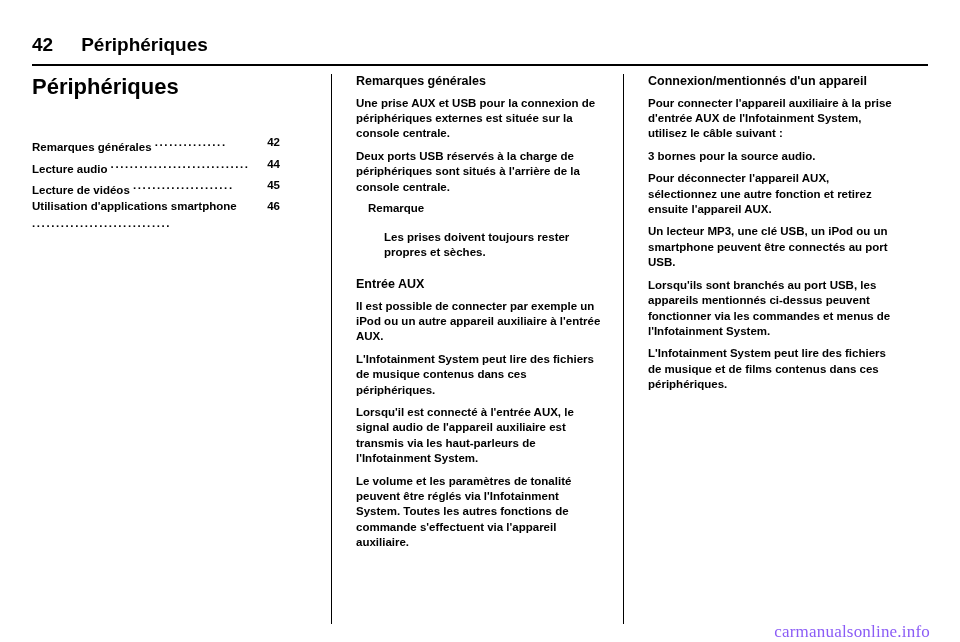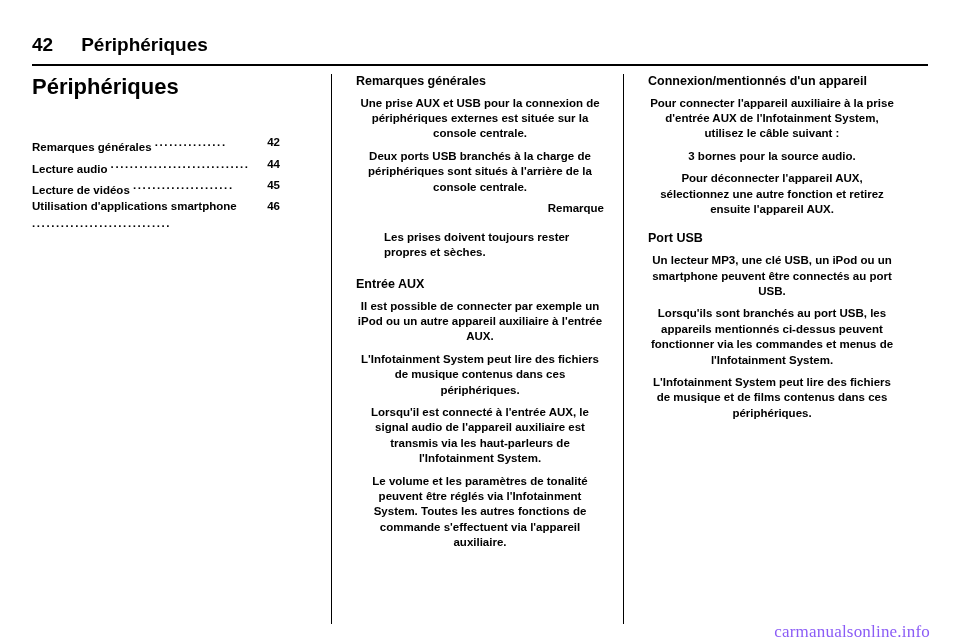--- a/index.html
+++ b/index.html
@@ -81,21 +81,21 @@
     margin: 0 0 6px 0;
     line-height: 1.25;
   }
   h2.sec.spaced { margin-top: 14px; }
 
   p.body {
     font-size: 11.5px;
     font-weight: bold;
     line-height: 1.34;
     margin: 0 0 7px 0;
-    text-align: center;
+    text-align: left;
   }
   
   .toc {
     margin: 0;
     padding: 0;
     list-style: none;
   }
   .toc li {
     font-size: 11.5px;
     font-weight: bold;
@@ -120,21 +120,20 @@
   }
   
   .note {
     margin: 4px 0 8px 0;
     padding-left: 12px;
   }
   .note .note-title {
     font-size: 11.5px;
     font-weight: bold;
     margin: 0 0 1px 0;
-    text-align: right;
   }
   .note p {
     font-size: 11.5px;
     font-weight: bold;
     line-height: 1.34;
     margin: 16px;
   }
   
   .footer {
     position: absolute;
@@ -182,38 +181,37 @@
         <span class="pg">46</span>
         <span class="lbl">Utilisation d'applications smartphone</span>
         <span class="dots"> .............................</span>
       </li>
     </ul>
   </div>
 
   <div class="col col2">
     <h2 class="sec">Remarques générales</h2>
     <p class="body">Une prise AUX et USB pour la connexion de périphériques externes est située sur la console centrale.</p>
-    <p class="body">Deux ports USB branchés à la charge de périphériques sont situés à l'arrière de la console centrale.</p>
+    <p class="body">Deux ports USB réservés à la charge de périphériques sont situés à l'arrière de la console centrale.</p>
     <div class="note">
       <div class="note-title">Remarque</div>
       <p>Les prises doivent toujours rester propres et sèches.</p>
     </div>
     <h2 class="sec">Entrée AUX</h2>
     <p class="body">Il est possible de connecter par exemple un iPod ou un autre appareil auxiliaire à l'entrée AUX.</p>
     <p class="body">L'Infotainment System peut lire des fichiers de musique contenus dans ces périphériques.</p>
     <p class="body">Lorsqu'il est connecté à l'entrée AUX, le signal audio de l'appareil auxiliaire est transmis via les haut-parleurs de l'Infotainment System.</p>
     <p class="body">Le volume et les paramètres de tonalité peuvent être réglés via l'Infotainment System. Toutes les autres fonctions de commande s'effectuent via l'appareil auxiliaire.</p>
   </div>
 
   <div class="col col3">
     <h2 class="sec">Connexion/mentionnés d'un appareil</h2>
     <p class="body">Pour connecter l'appareil auxiliaire à la prise d'entrée AUX de l'Infotainment System, utilisez le câble suivant :</p>
     <p class="body">3 bornes pour la source audio.</p>
     <p class="body">Pour déconnecter l'appareil AUX, sélectionnez une autre fonction et retirez ensuite l'appareil AUX.</p>
-    <h2 class="sec spaced">Port USB</h2>
     <p class="body">Un lecteur MP3, une clé USB, un iPod ou un smartphone peuvent être connectés au port USB.</p>
     <p class="body">Lorsqu'ils sont branchés au port USB, les appareils mentionnés ci-dessus peuvent fonctionner via les commandes et menus de l'Infotainment System.</p>
     <p class="body">L'Infotainment System peut lire des fichiers de musique et de films contenus dans ces périphériques.</p>
   </div>
 
   <div class="footer">carmanualsonline.info</div>
 
 </div>
 
 </body></html>

